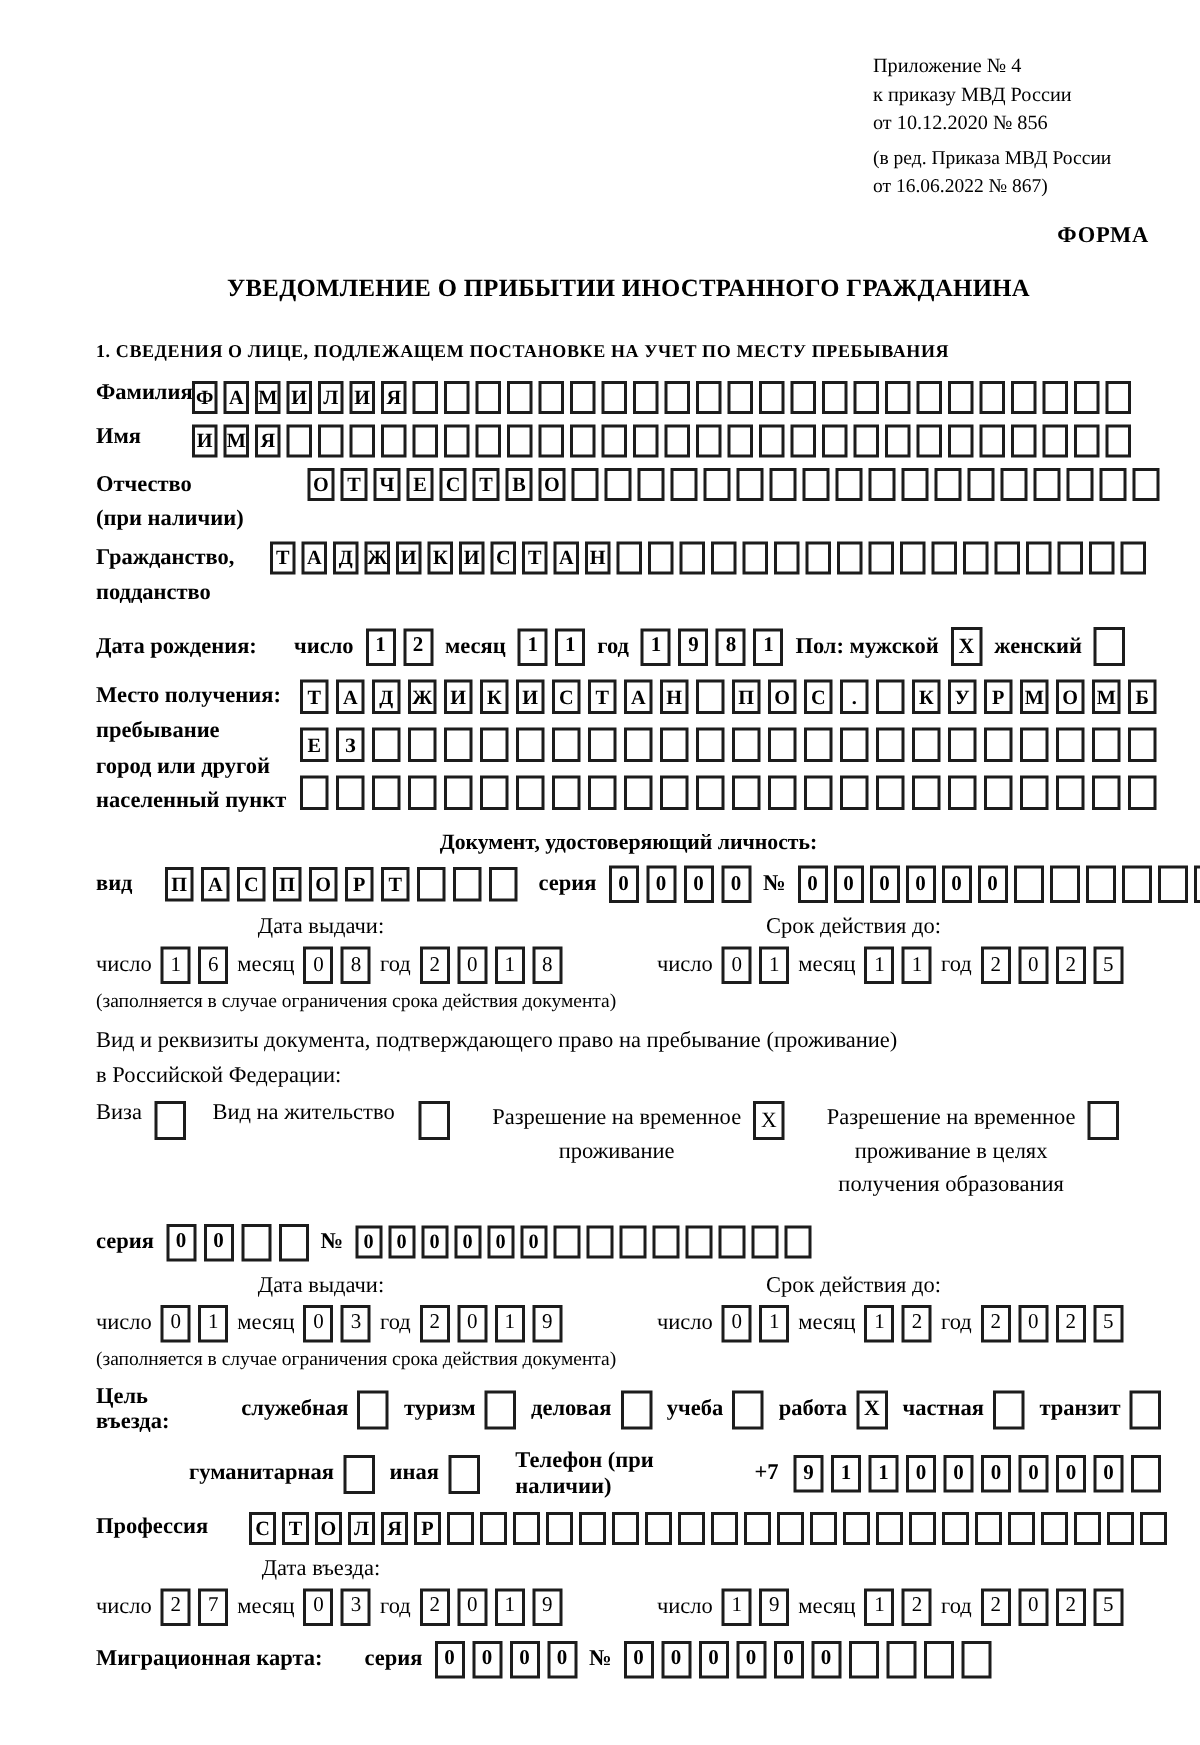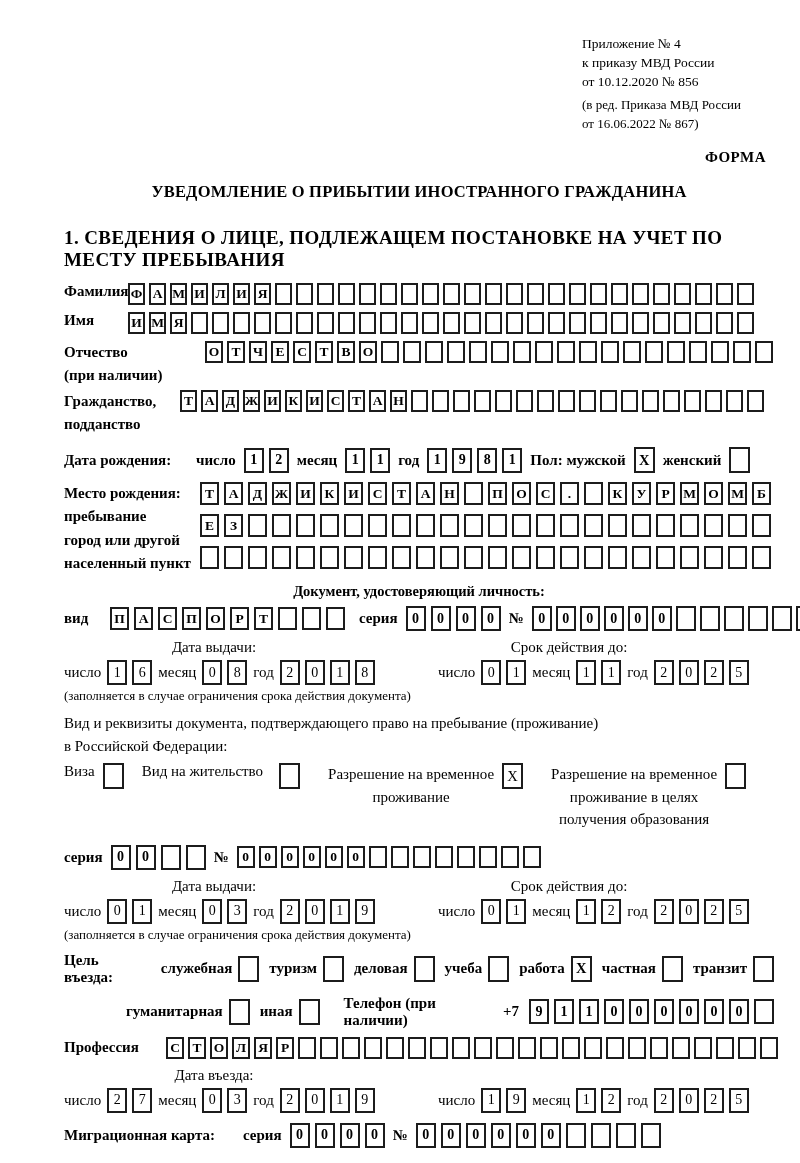--- a/index.html
+++ b/index.html
@@ -5,21 +5,21 @@
   html,body{margin:0;padding:0;background:#fff;}
   body{width:800px;height:1163px;overflow:hidden;color:#000;
        font-family:"Liberation Serif","DejaVu Serif",serif;font-size:15px;}
   .page{box-sizing:border-box;width:800px;height:1163px;padding:34px 26px 0 64px;}
   
   .annex{width:190px;margin-left:auto;margin-right:2px;font-size:13.5px;line-height:1.42;}
   .annex .amend{margin-top:5px;font-size:13px;}
   .forma{text-align:right;font-weight:bold;font-size:15px;margin-top:16px;padding-right:8px;letter-spacing:.5px;}
   .title{text-align:center;font-weight:bold;font-size:16.5px;line-height:1.5;margin-top:14px;letter-spacing:.2px;}
   .blank-line{display:inline-block;width:58px;border-bottom:2.5px solid #333;height:12px;margin-left:12px;}
-  .sec-heading{font-weight:bold;font-size:19px;margin-top:22px;margin-bottom:12px;letter-spacing:.4px;}
+  .sec-heading{font-weight:bold;font-size:12px;margin-top:22px;margin-bottom:12px;letter-spacing:.4px;}
   
   .frow{display:flex;align-items:flex-start;margin-top:7px;font-weight:bold;}
   .ac{align-items:center;}
   .flabel{flex:none;}
   .w64{width:64px;}  .w44{width:46px;}  .w100{width:102px;}
   .w116l{width:116px;} .w136l{width:136px;} .w141l{width:141px;} .w128l{width:124px;}
   .cells{display:inline-flex;}
   .g4{gap:4px;} .g5{gap:5px;}
   .cell{flex:none;box-sizing:border-box;width:17px;height:22px;border:2px solid #1c1c1c;
         display:inline-flex;align-items:center;justify-content:center;font-size:13.5px;background:#fff;}
@@ -232,21 +232,21 @@
         <span class="cell">1</span>
       </span>
     <span>Пол: мужской</span>
     <span class="chk">X</span>
     <span>женский</span>
     <span class="chk"></span>
   </div>
 
   <div class="frow" style="margin-top:9px;">
     <span class="flabel w136l lh">
-      <span>Место рождения:</span><br>
+      <span>Место получения:</span><br>
       <span>пребывание</span><br>
       <span>город или другой</span><br>
       <span>населенный пункт</span>
     </span>
     <span class="stack">
       <span class="cells g5 w19">
           <span class="cell">Т</span>
           <span class="cell">А</span>
           <span class="cell">Д</span>
           <span class="cell">Ж</span>

